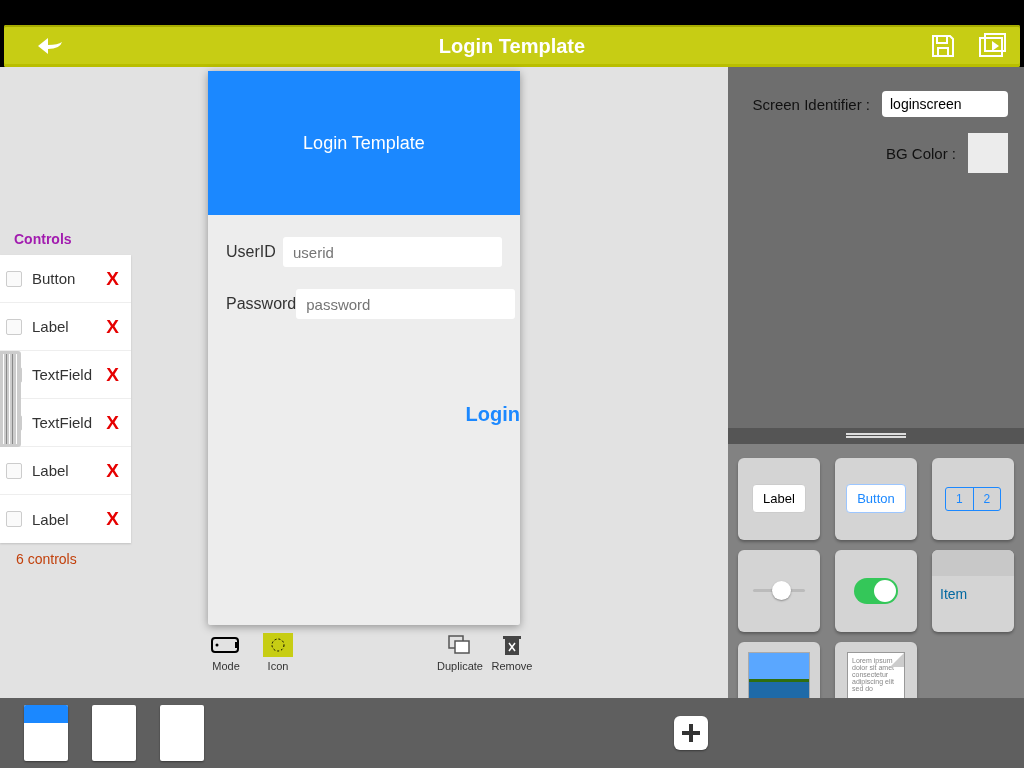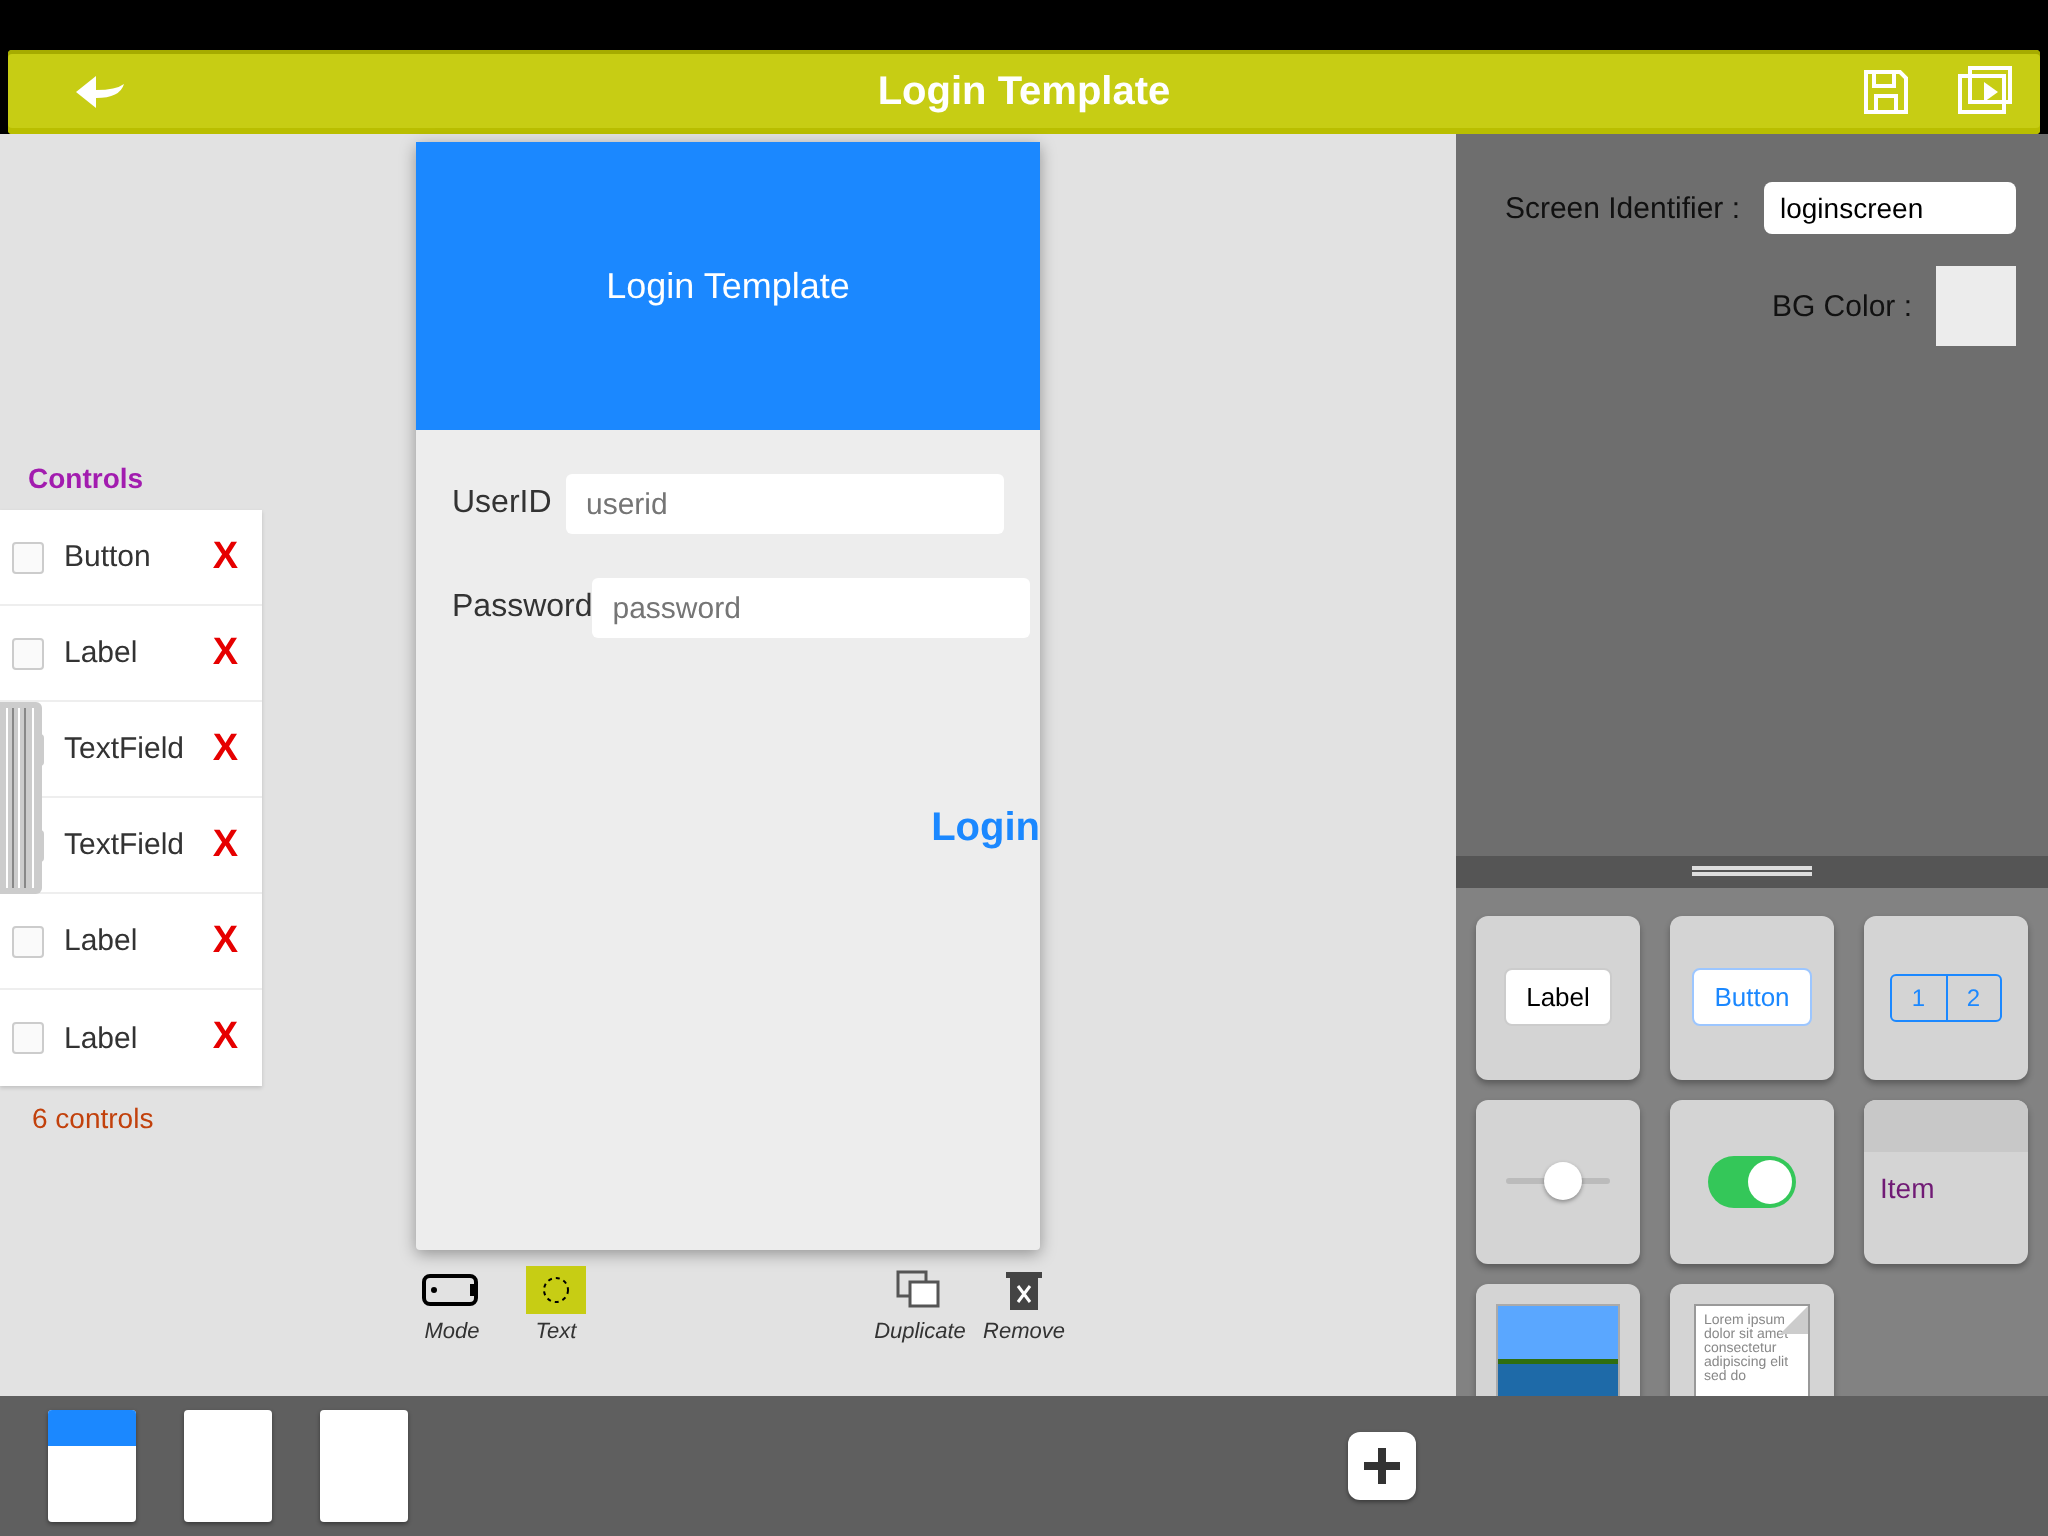--- a/index.html
+++ b/index.html
@@ -24,21 +24,21 @@
   .ctrltot{font-size:14px;padding:8px 0 0 16px;color:#c2410c;}
   
   .phone{position:absolute;left:208px;top:4px;width:312px;height:554px;background:#ededed;box-shadow:0 2px 8px rgba(0,0,0,.35);border-radius:2px;}
   .phone-hdr{height:144px;background:#1b88ff;color:#fff;display:flex;align-items:center;justify-content:center;font-size:18px;}
   .field{display:flex;align-items:center;margin:22px 18px 0 18px;}
   .field:first-of-type{margin-top:30px;}
   .fieldlbl{width:100px;font-size:16px;color:#333;}
   .fieldinput{flex:1;height:30px;background:#fff;border:0;border-radius:3px;padding:0 10px;font-size:15px;color:#999;}
   .loginbtn{margin-top:84px;text-align:right;color:#1b88ff;font-size:20px;font-weight:600;}
   
-  .ptoolbar{position:absolute;left:200px;top:566px;display:flex;font-style:italic;}
+  .ptoolbar{position:absolute;left:200px;top:566px;display:flex;}
   .ptb{width:52px;text-align:center;font-size:11px;color:#333;}
   .ptb .ic{width:30px;height:24px;margin:0 auto 3px;display:flex;align-items:center;justify-content:center;}
   .gap{width:130px;}
   
   .inspect{position:absolute;right:0;top:0;width:296px;height:100%;background:#6e6e6e;display:flex;flex-direction:column;}
   .props{padding:12px 16px;color:#111;font-size:15px;}
   .prow{display:flex;align-items:center;justify-content:flex-end;margin-bottom:16px;gap:12px;margin-top:12px;}
   .prow label{white-space:nowrap;}
   .sidin{width:126px;height:26px;border-radius:4px;border:0;padding:0 8px;font-size:14px;background:#fff;}
   .swatch{width:40px;height:40px;background:#ececec;border:0;}
@@ -50,21 +50,21 @@
   .bluepill{color:#1b88ff;border-color:#9cc6ff;}
   .seg{display:flex;border:1px solid #1b88ff;border-radius:3px;height:24px;width:56px;font-size:12px;}
   .seg span{flex:1;display:flex;align-items:center;justify-content:center;color:#1b88ff;}
   .seg span+span{border-left:1px solid #1b88ff;}
   .slider{width:52px;height:3px;background:#bbb;border-radius:2px;position:relative;}
   .slider:before{content:"";position:absolute;right:14px;top:-8px;width:19px;height:19px;background:#fff;border-radius:50%;box-shadow:0 1px 2px rgba(0,0,0,.35);}
   .toggle{width:44px;height:26px;background:#34c759;border-radius:13px;position:relative;}
   .toggle:before{content:"";position:absolute;right:2px;top:2px;width:22px;height:22px;background:#fff;border-radius:50%;}
   .itemcell{flex-direction:column;}
   .itemcell .bar{width:100%;height:26px;background:#c8c8c8;border-radius:6px 6px 0 0;}
-  .itemcell .txt{flex:1;align-self:flex-start;padding:10px 8px;color:#701a75;font-size:14px;}
+  .itemcell .txt{flex:1;align-self:flex-start;padding:10px 8px;color:#0369a1;font-size:14px;}
   .img1{background:linear-gradient(#5aa7ff 0 44%,#2f6e0f 44% 48%,#1e6aa8 48% 100%);width:62px;height:62px;border:1px solid #aaa;}
   .txtfile{width:58px;height:62px;background:#fff;border:1px solid #999;position:relative;font-size:7px;color:#888;padding:4px;overflow:hidden;}
   .txtfile:after{content:"TXT";position:absolute;bottom:2px;left:0;right:0;text-align:center;font-size:10px;color:#555;font-weight:700;}
   .txtfile:before{content:"";position:absolute;right:0;top:0;border-width:0 0 14px 14px;border-style:solid;border-color:transparent transparent #ccc transparent;}
   
   .thumbs{height:70px;background:#5f5f5f;display:flex;align-items:center;padding:0 24px;gap:24px;position:relative;}
   .thumb{width:44px;height:56px;background:#fff;border-radius:2px;box-shadow:0 1px 2px rgba(0,0,0,.4);overflow:hidden;font-size:3px;}
   .thumb.sel{outline:none;}
   .t1 .h{height:18px;background:#1b88ff;}
   .addbtn{position:absolute;right:316px;width:34px;height:34px;background:#fff;border-radius:6px;display:flex;align-items:center;justify-content:center;box-shadow:0 1px 2px rgba(0,0,0,.4);}
@@ -169,21 +169,21 @@
           </svg>
         </div>
       <span>Mode</span>
     </div>
     <div class="ptb">
       <div class="ic" style="background:#c7cd14">
           <svg width="20" height="20">
             <circle cx="10" cy="10" r="6" fill="none" stroke="#000" stroke-dasharray="2 2"></circle>
           </svg>
         </div>
-      <span>Text</span>
+      <span>Icon</span>
     </div>
     <div class="gap"></div>
     <div class="ptb">
       <div class="ic">
           <svg width="26" height="22">
             <rect x="2" y="2" width="14" height="12" fill="none" stroke="#555" stroke-width="1.5"></rect>
             <rect x="8" y="7" width="14" height="12" fill="#fff" stroke="#555" stroke-width="1.5"></rect>
           </svg>
         </div>
       <span>Duplicate</span>

